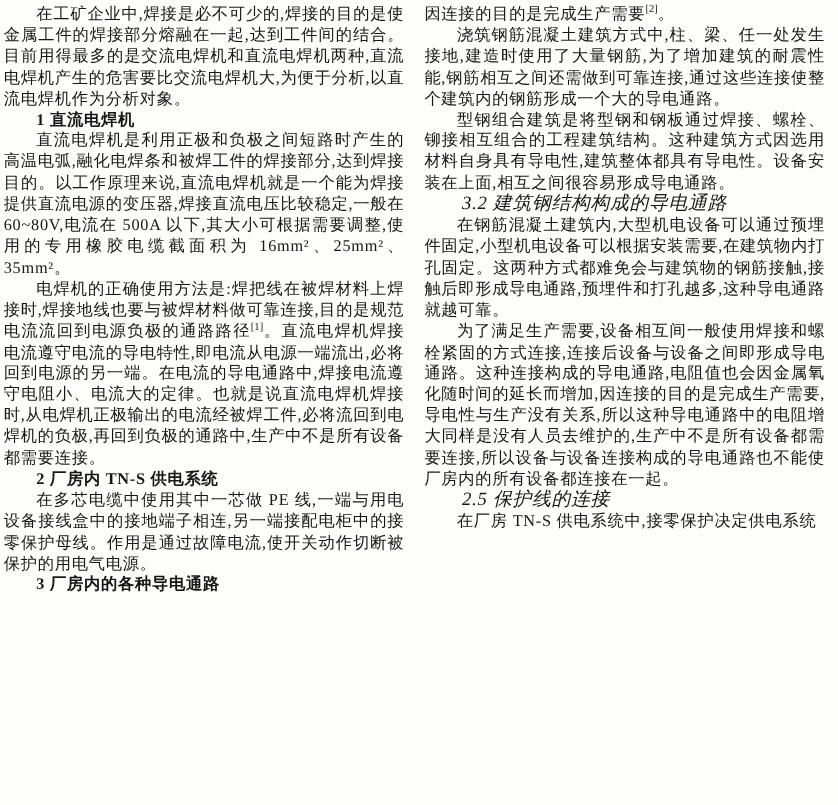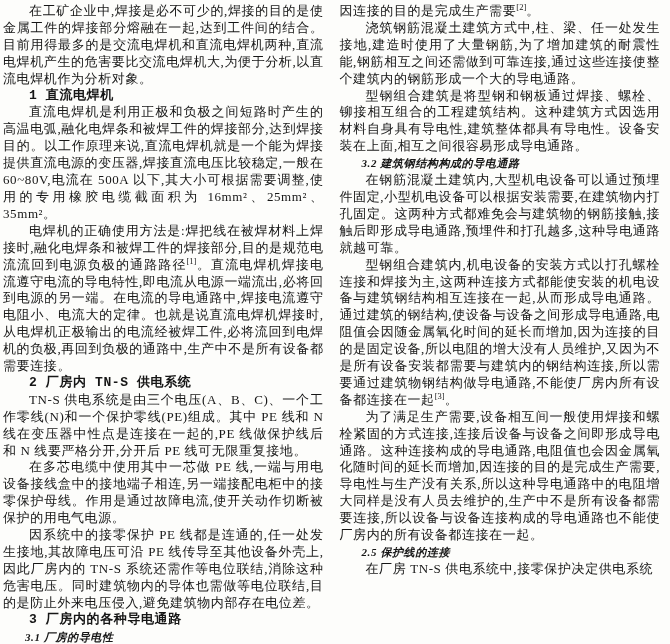--- a/index.html
+++ b/index.html
@@ -27,67 +27,63 @@
   }
   p.body {
     text-align: justify;
     text-indent: 2em;
   }
   p.cont {
     text-align: justify;
     text-indent: 0;
   }
   h2.sec {
-    font-family: Liberation Mono, monospace;
+    font-family: Liberation Serif, serif;
     font-weight: 700;
     font-size: 13px;
     line-height: 16.9px;
     text-indent: 2em;
     letter-spacing: 0.6px;
   }
   h3.sub {
     font-family: "Liberation Serif", "DejaVu Serif", serif;
     font-style: italic;
-    font-weight: 700;
-    font-size: 11px;
+    font-weight: 400;
+    font-size: 15px;
     line-height: 16.9px;
     text-indent: 2em;
     letter-spacing: 0.6px;
   }
   sup.ref {
     font-size: 8.5px;
     line-height: 0;
     letter-spacing: 0;
     vertical-align: super;
   }
 </style>
 </head>
 <body>
 
 <div class="page">
 
   <div class="col">
     <p class="body">在工矿企业中,焊接是必不可少的,焊接的目的是使金属工件的焊接部分熔融在一起,达到工件间的结合。目前用得最多的是交流电焊机和直流电焊机两种,直流电焊机产生的危害要比交流电焊机大,为便于分析,以直流电焊机作为分析对象。</p>
     <h2 class="sec">1 直流电焊机</h2>
     <p class="body">直流电焊机是利用正极和负极之间短路时产生的高温电弧,融化电焊条和被焊工件的焊接部分,达到焊接目的。以工作原理来说,直流电焊机就是一个能为焊接提供直流电源的变压器,焊接直流电压比较稳定,一般在 60~80V,电流在 500A 以下,其大小可根据需要调整,使用的专用橡胶电缆截面积为 16mm²、25mm²、35mm²。</p>
-    <p class="body"><span>电焊机的正确使用方法是:焊把线在被焊材料上焊接时,融化电焊条和被焊工件的焊接部分,目的是规范电流流回到电源负极的通路路径</span><sup class="ref">[1]</sup><span>。直流电焊机焊接电流遵守电流的导电特性,即电流从电源一端流出,必将回到电源的另一端。在电流的导电通路中,焊接电流遵守电阻小、电流大的定律。也就是说直流电焊机焊接时,从电焊机正极输出的电流经被焊工件,必将流回到电焊机的负极,再回到负极的通路中,生产中不是所有设备都需要连接。</span></p>
+    <p class="body"><span>电焊机的正确使用方法是:焊把线在被焊材料上焊接时,焊接地线也要与被焊材料做可靠连接,目的是规范电流流回到电源负极的通路路径</span><sup class="ref">[1]</sup><span>。直流电焊机焊接电流遵守电流的导电特性,即电流从电源一端流出,必将回到电源的另一端。在电流的导电通路中,焊接电流遵守电阻小、电流大的定律。也就是说直流电焊机焊接时,从电焊机正极输出的电流经被焊工件,必将流回到电焊机的负极,再回到负极的通路中,生产中不是所有设备都需要连接。</span></p>
     <h2 class="sec">2 厂房内 TN-S 供电系统</h2>
-    <p class="body">TN-S 供电系统是由三个电压(A、B、C)、一个工作零线(N)和一个保护零线(PE)组成。其中 PE 线和 N 线在变压器中性点是连接在一起的,PE 线做保护线后和 N 线要严格分开,分开后 PE 线可无限重复接地。</p>
     <p class="body">在多芯电缆中使用其中一芯做 PE 线,一端与用电设备接线盒中的接地端子相连,另一端接配电柜中的接零保护母线。作用是通过故障电流,使开关动作切断被保护的用电气电源。</p>
-    <p class="body">因系统中的接零保护 PE 线都是连通的,任一处发生接地,其故障电压可沿 PE 线传导至其他设备外壳上,因此厂房内的 TN-S 系统还需作等电位联结,消除这种危害电压。同时建筑物内的导体也需做等电位联结,目的是防止外来电压侵入,避免建筑物内部存在电位差。</p>
     <h2 class="sec">3 厂房内的各种导电通路</h2>
-    <h3 class="sub">3.1 厂房的导电性</h3>
 
   </div>
 
   <div class="col">
     <p class="cont"><span>因连接的目的是完成生产需要</span><sup class="ref">[2]</sup><span>。</span></p>
     <p class="body">浇筑钢筋混凝土建筑方式中,柱、梁、任一处发生接地,建造时使用了大量钢筋,为了增加建筑的耐震性能,钢筋相互之间还需做到可靠连接,通过这些连接使整个建筑内的钢筋形成一个大的导电通路。</p>
     <p class="body">型钢组合建筑是将型钢和钢板通过焊接、螺栓、铆接相互组合的工程建筑结构。这种建筑方式因选用材料自身具有导电性,建筑整体都具有导电性。设备安装在上面,相互之间很容易形成导电通路。</p>
     <h3 class="sub">3.2 建筑钢结构构成的导电通路</h3>
     <p class="body">在钢筋混凝土建筑内,大型机电设备可以通过预埋件固定,小型机电设备可以根据安装需要,在建筑物内打孔固定。这两种方式都难免会与建筑物的钢筋接触,接触后即形成导电通路,预埋件和打孔越多,这种导电通路就越可靠。</p>
-    <p class="body"><span>型钢组合建筑内,机电设备的安装方式以打孔螺栓连接和焊接为主,这两种连接方式都能使安装的机电设备与建筑钢结构相互连接在一起,从而形成导电通路。通过建筑的钢结构,使设备与设备之间形成导电通路,电阻值会因随金属氧化时间的延长而增加,因为连接的目的是固定设备,所以电阻的增大没有人员维护,又因为不是所有设备安装都需要与建筑内的钢结构连接,所以需要通过建筑物钢结构做导电通路,不能使厂房内所有设备都连接在一起</span><sup class="ref">[3]</sup><span>。</span></p>
     <p class="body">为了满足生产需要,设备相互间一般使用焊接和螺栓紧固的方式连接,连接后设备与设备之间即形成导电通路。这种连接构成的导电通路,电阻值也会因金属氧化随时间的延长而增加,因连接的目的是完成生产需要,导电性与生产没有关系,所以这种导电通路中的电阻增大同样是没有人员去维护的,生产中不是所有设备都需要连接,所以设备与设备连接构成的导电通路也不能使厂房内的所有设备都连接在一起。</p>
     <h3 class="sub">2.5 保护线的连接</h3>
     <p class="body">在厂房 TN-S 供电系统中,接零保护决定供电系统</p>
   </div>
 
 </div>
 
 </body></html>

